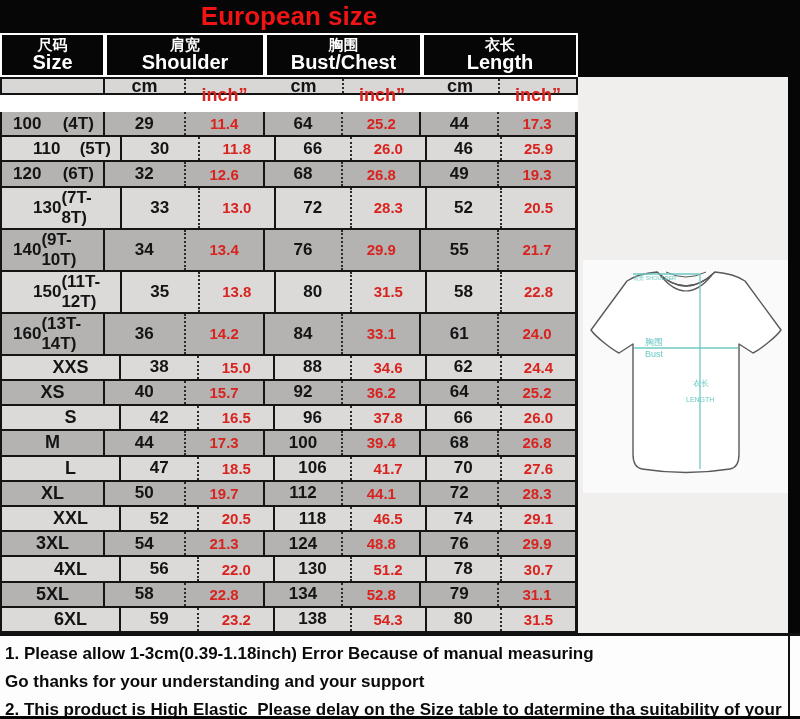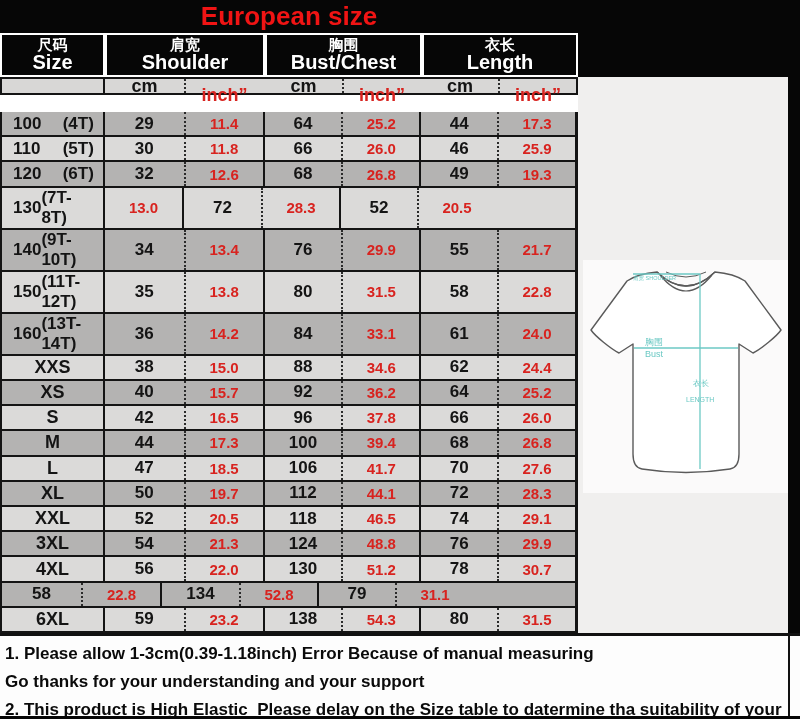--- a/index.html
+++ b/index.html
@@ -16,21 +16,21 @@
   .hcell .zh { font-size:15px; font-weight:bold; }
   .hcell .en { font-size:20px; font-weight:bold; }
 
   
   #subheader { position:absolute; left:0; top:77px; width:578px; height:18px; display:flex;
                background:#d8d7d6; border:2px solid #141414; border-bottom:2px solid #141414; }
   #rows { position:absolute; left:0; top:112px; width:578px; height:521px; display:flex;
           flex-direction:column; border-left:2px solid #141414; border-right:3px solid #141414; }
   .trow { flex:1; display:flex; border-bottom:2px solid #141414; }
   .trow.odd  { background:#b4b3b2; }
-  .trow.even { background:#dbdad9; }
+  .trow.even { background:#dbdad9;padding-left:20px; }
   .cell { display:flex; align-items:center; justify-content:center;
           font-weight:bold; font-size:17px; color:#141414; }
   .w-size { width:103px; }
   .w-a { width:81px; } .w-b { width:79px; } .w-c { width:79px; }
   .w-d { width:78px; } .w-e { width:78px; } .w-f { width:76px; }
   .br-solid  { border-right:2px solid #141414; }
   .br-dotted { border-right:2px dotted #2a2a2a; }
   .red { color:#d8231f; font-size:15px; }
   #subheader .cell { font-size:18px; }
   #subheader .red { font-size:18px;margin-top:16px; }
@@ -120,20 +120,21 @@
         <div class="cell w-c br-dotted">68</div>
         <div class="cell w-d br-solid red">26.8</div>
         <div class="cell w-e br-dotted">49</div>
         <div class="cell w-f red">19.3</div>
       </div>
       <div class="trow even">
         <div class="cell w-size br-solid size-kid">
           <span>130</span>
           <span>(7T-8T)</span>
         </div>
+        <div class="cell w-a br-dotted">33</div>
         <div class="cell w-b br-solid red">13.0</div>
         <div class="cell w-c br-dotted">72</div>
         <div class="cell w-d br-solid red">28.3</div>
         <div class="cell w-e br-dotted">52</div>
         <div class="cell w-f red">20.5</div>
       </div>
       <div class="trow odd">
         <div class="cell w-size br-solid size-kid">
           <span>140</span>
           <span>(9T-10T)</span>
@@ -262,20 +263,23 @@
           <span>4XL</span>
         </div>
         <div class="cell w-a br-dotted">56</div>
         <div class="cell w-b br-solid red">22.0</div>
         <div class="cell w-c br-dotted">130</div>
         <div class="cell w-d br-solid red">51.2</div>
         <div class="cell w-e br-dotted">78</div>
         <div class="cell w-f red">30.7</div>
       </div>
       <div class="trow odd">
+        <div class="cell w-size br-solid size-center">
+          <span>5XL</span>
+        </div>
         <div class="cell w-a br-dotted">58</div>
         <div class="cell w-b br-solid red">22.8</div>
         <div class="cell w-c br-dotted">134</div>
         <div class="cell w-d br-solid red">52.8</div>
         <div class="cell w-e br-dotted">79</div>
         <div class="cell w-f red">31.1</div>
       </div>
       <div class="trow even">
         <div class="cell w-size br-solid size-center">
           <span>6XL</span>

